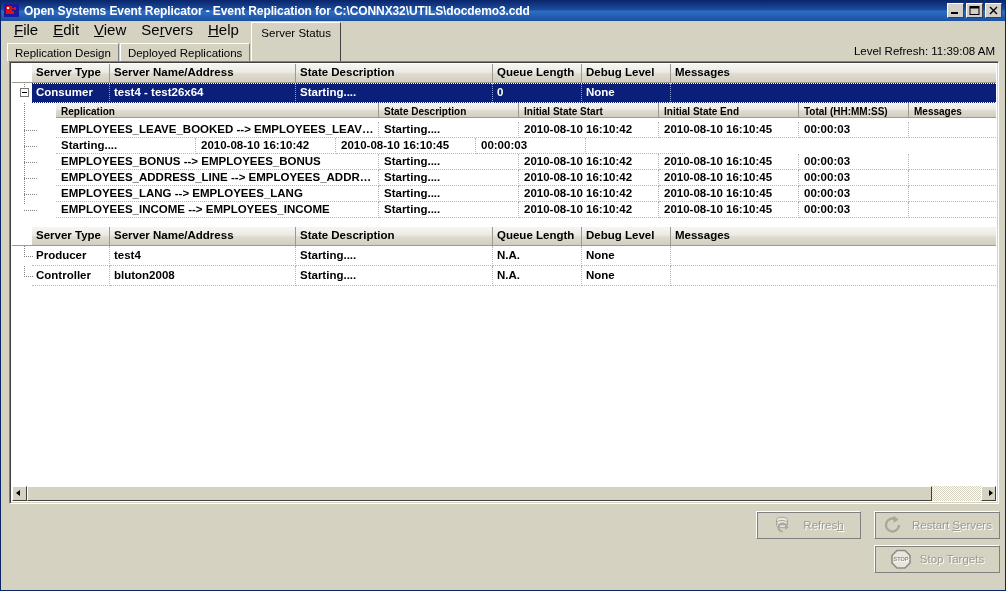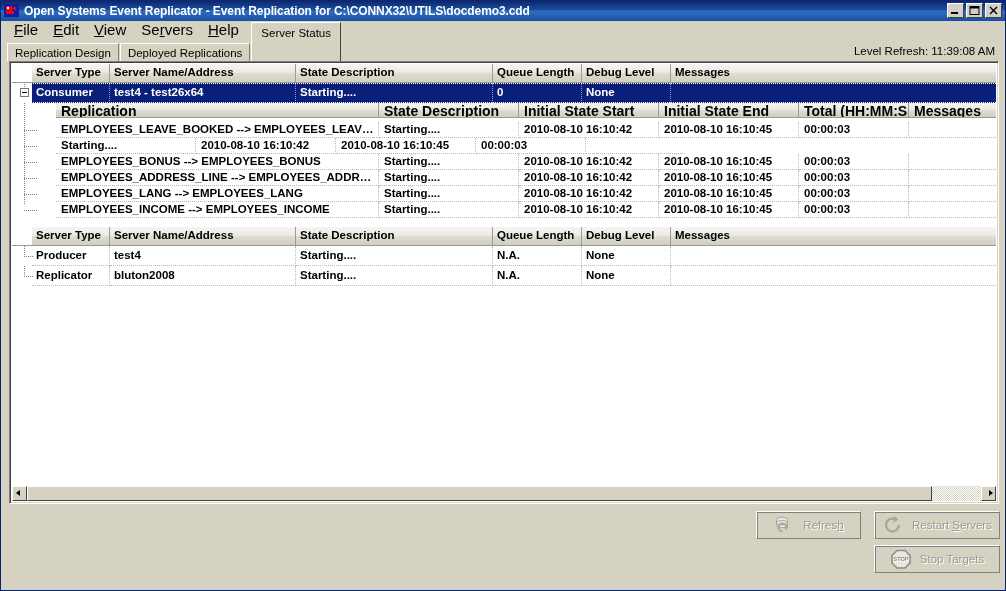--- a/index.html
+++ b/index.html
@@ -246,21 +246,21 @@
     flex: 0 0 44px;
     position: relative;
     background: #ffffff;
   }
   #sub-grid { flex: 1 1 auto; }
   .sub-hdr-cell {
     box-sizing: border-box;
     height: 15px;
     line-height: 17px;
     padding-left: 5px;
-    font-size: 14px;
+    font-size: 10px;
     background: linear-gradient(to bottom, #f6f5f2 0%, #eceae3 45%, #dedbd0 55%, #d2cec0 100%);
     border-right: 1px solid #9d9a90;
     border-bottom: 1px solid #9d9a90;
     overflow: hidden;
     white-space: nowrap;
   }
   .sub-hdr-cell.last { border-right: none; }
   .sub-cell {
     box-sizing: border-box;
     height: 16px;
@@ -516,21 +516,21 @@
           <div class="data-cell" style="width:89px">N.A.</div>
           <div class="data-cell" style="width:89px">None</div>
           <div class="data-cell last" style="width:337px"></div>
         </div>
 
         <div class="data-row">
           <div class="tree-gutter" style="width:20px">
             <div class="vline half-top" style="top:0"></div>
             <div class="hline" style="width:10px"></div>
           </div>
-          <div class="data-cell" style="width:78px">Replicator</div>
+          <div class="data-cell" style="width:78px">Controller</div>
           <div class="data-cell" style="width:186px">bluton2008</div>
           <div class="data-cell" style="width:197px">Starting....</div>
           <div class="data-cell" style="width:89px">N.A.</div>
           <div class="data-cell" style="width:89px">None</div>
           <div class="data-cell last" style="width:337px"></div>
         </div>
       </div>
 
     </div>
 

